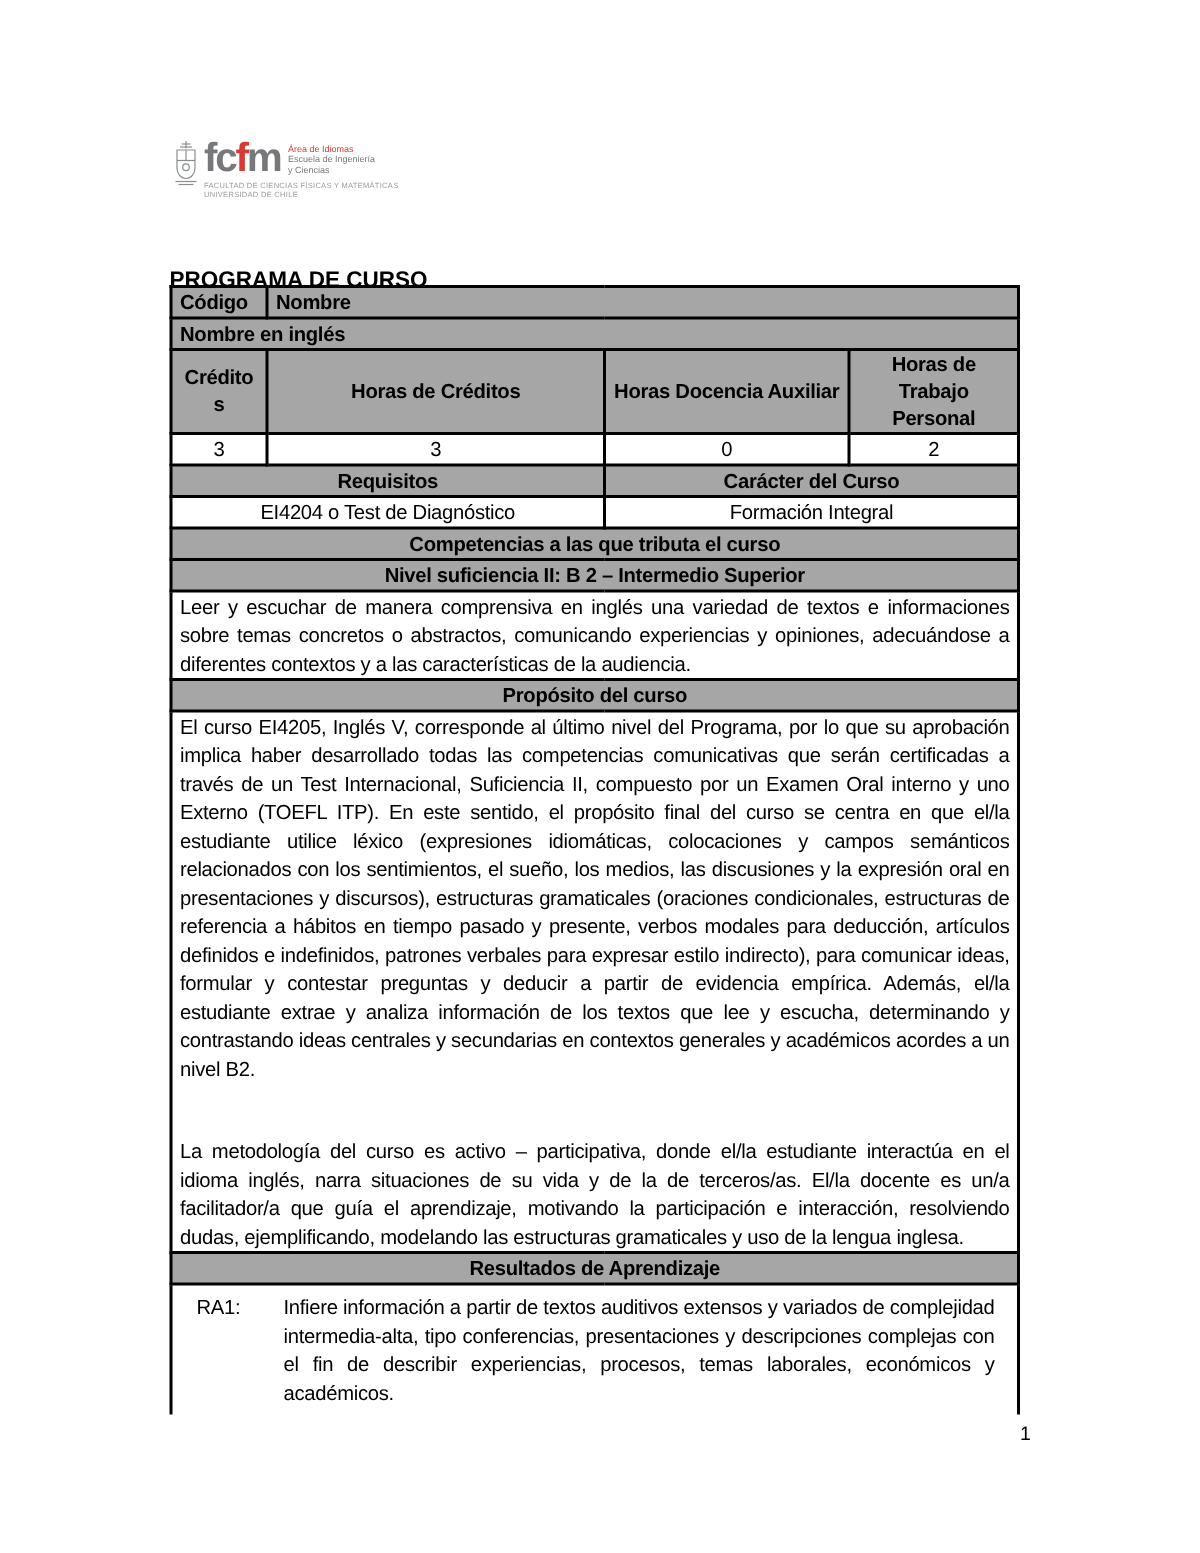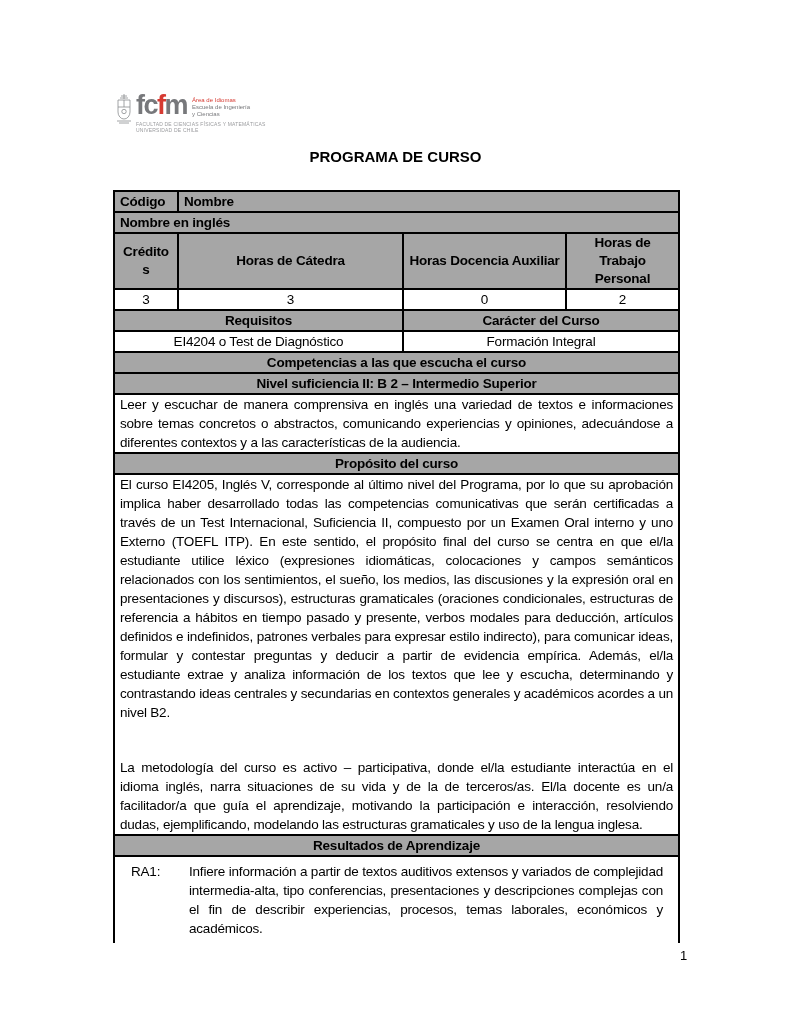--- a/index.html
+++ b/index.html
@@ -48,23 +48,23 @@
     line-height: 6px;
     color: #9a9b9e;
     margin-top: 3px;
     letter-spacing: 0.2px;
   }
 
   
   .doc-title {
     position: absolute;
     left: 113px;
-    top: 148px;
+    top: 178px;
     width: 565px;
-    text-align: center;
+    text-align: left;
     font-weight: bold;
     font-size: 15px;
   }
 
   
   table.course {
     position: absolute;
     left: 113px;
     top: 190px;
     width: 565px;
@@ -146,40 +146,40 @@
     <tbody>
       <tr>
         <td class="gray">Código</td>
         <td class="gray" colspan="3">Nombre</td>
       </tr>
       <tr>
         <td class="gray" colspan="4">Nombre en inglés</td>
       </tr>
       <tr class="creditshead">
         <td class="gray center wrap-any">Créditos</td>
-        <td class="gray center">Horas de Cátedra</td>
+        <td class="gray center">Horas de Créditos</td>
         <td class="gray center">Horas Docencia Auxiliar</td>
         <td class="gray center">Horas de Trabajo Personal</td>
       </tr>
       <tr>
         <td class="center">3</td>
         <td class="center">3</td>
         <td class="center">0</td>
         <td class="center">2</td>
       </tr>
       <tr>
         <td class="gray center" colspan="2">Requisitos</td>
         <td class="gray center" colspan="2">Carácter del Curso</td>
       </tr>
       <tr>
         <td class="center" colspan="2">EI4204 o Test de Diagnóstico</td>
         <td class="center" colspan="2">Formación Integral</td>
       </tr>
       <tr>
-        <td class="gray center" colspan="4">Competencias a las que escucha el curso</td>
+        <td class="gray center" colspan="4">Competencias a las que tributa el curso</td>
       </tr>
       <tr>
         <td class="gray center" colspan="4">Nivel suficiencia II: B 2 – Intermedio Superior</td>
       </tr>
       <tr>
         <td class="para-cell just" colspan="4">Leer y escuchar de manera comprensiva en inglés una variedad de textos e informaciones sobre temas concretos o abstractos, comunicando experiencias y opiniones, adecuándose a diferentes contextos y a las características de la audiencia.</td>
       </tr>
       <tr>
         <td class="gray center" colspan="4">Propósito del curso</td>
       </tr>

